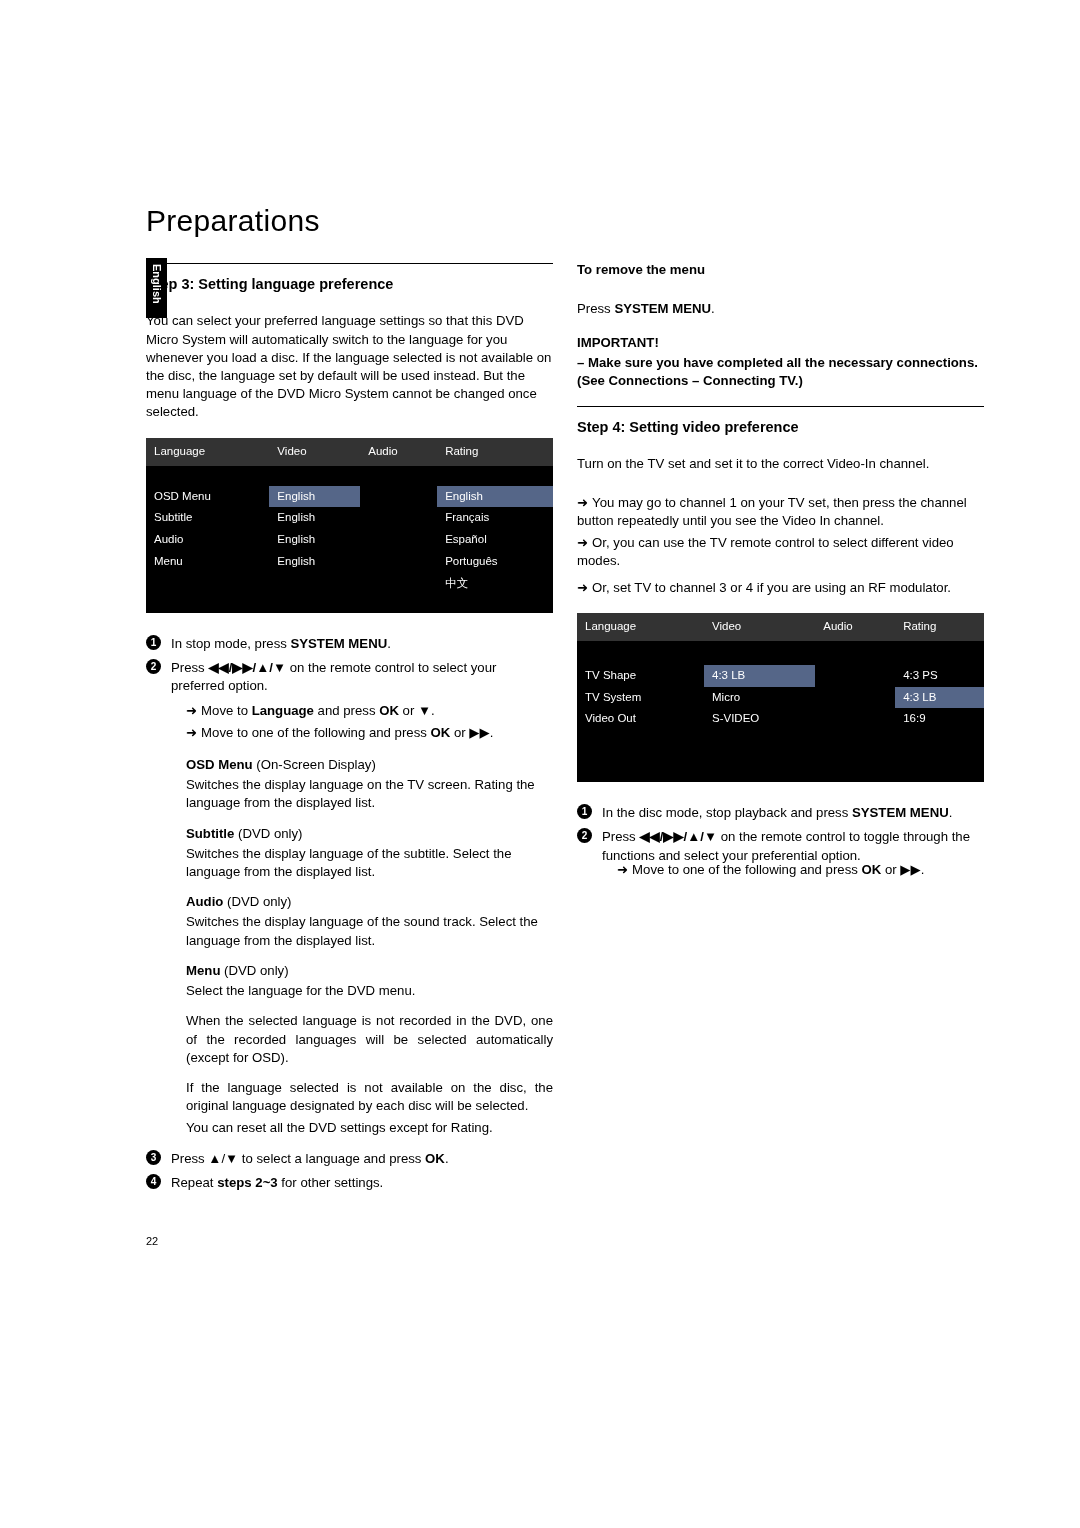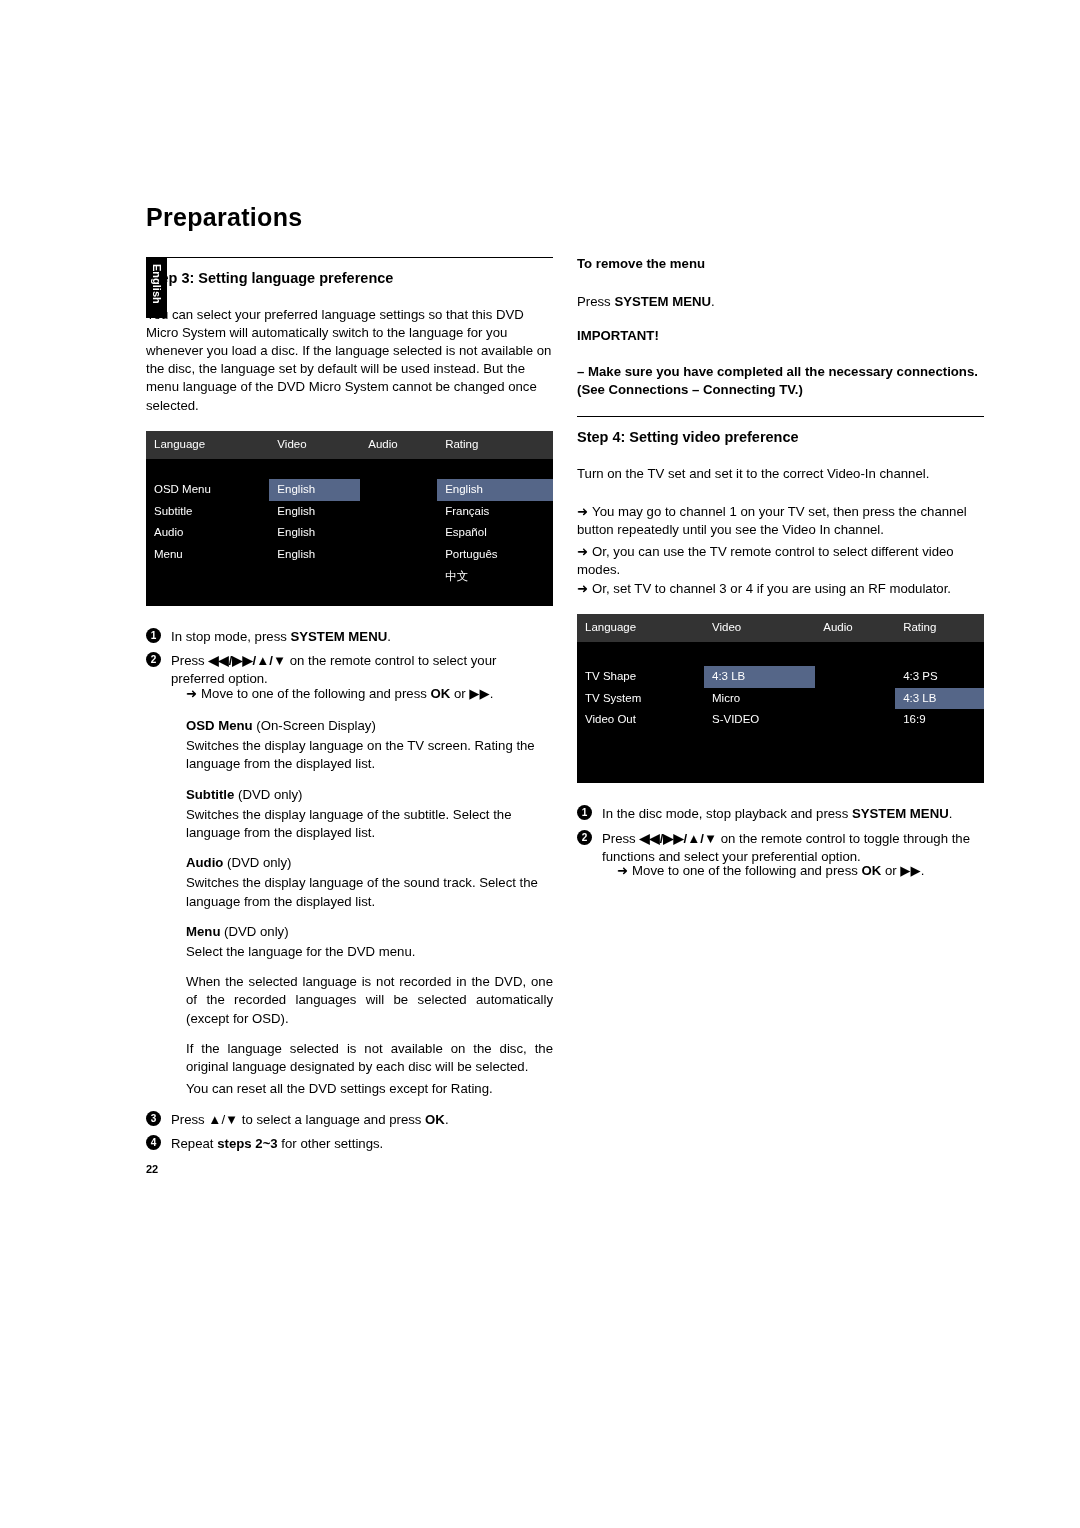--- a/index.html
+++ b/index.html
@@ -1,37 +1,37 @@
 <!DOCTYPE html>
 <html><head>
 <meta charset="utf-8">
 <style>
 body{margin:0;background:#fff;font-family:Arial,Helvetica,sans-serif;font-size:13.2px;color:#000;line-height:1.38;width:1080px}
 .page{background:#fff;padding:200px 96px 300px 146px;min-height:1528px;position:relative}
-h1{font-size:25px;font-weight:bold;margin:0 0 20px 0;letter-spacing:0.3px}
+h1{font-size:30px;font-weight:normal;margin:0 0 20px 0;letter-spacing:0.3px}
 .lang-tab{position:absolute;left:146px;top:258px;background:#000;color:#fff;padding:6px 3px 14px 3px;writing-mode:vertical-rl;font-weight:bold;font-size:11px}
 .cols{display:flex;gap:24px}
 .col{flex:1}
 .rule{border-bottom:1px solid #000;margin:2px 0 4px 0}
 h2{font-size:14.5px;font-weight:bold;margin:10px 0 18px 0}
 .p{margin:0 0 16px 0}
 .osd{background:#000;color:#fff;padding:0 0 18px 0;margin:0 0 22px 0;font-size:11.5px}
 .osd table{width:100%;border-collapse:collapse}
 .osd td{padding:3px 8px}
 .osd .hdr td{background:#333;padding:6px 8px}
 .osd .sel{background:#568}
 .step{display:flex;gap:10px;margin:0 0 6px 0}
 .badge{background:#000;color:#fff;border-radius:50%;width:15px;height:15px;flex:0 0 15px;font-size:10px;font-weight:bold;text-align:center;line-height:15px}
 .arrow{margin-right:4px}
 b{font-weight:bold}
 .sub{margin:0 0 14px 40px}
 .secttl{margin:0 0 2px 40px}
 .secbody{margin:0 0 12px 40px}
 .just{text-align:justify}
-.pagenum{margin-top:9px;font-size:11px;font-weight:bold}
+.pagenum{margin-top:42px;font-size:11px;font-weight:normal}
 </style>
 </head>
 <body>
 
 <div class="page">
 <div class="lang-tab">English</div>
 <h1>Preparations</h1>
 <div class="cols">
 <div class="col">
   <div class="rule"></div>
@@ -86,20 +86,21 @@
 
   <div class="step">
           <div class="badge">1</div>
           <div><span>In stop mode, press </span><b>SYSTEM MENU</b>.</div>
         </div>
   <div class="step">
           <div class="badge">2</div>
           <div><span>Press </span><b>◀◀/▶▶/▲/▼</b><span> on the remote control to select your preferred option.</span></div>
         </div>
 
+  <div class="sub"><span class="arrow">➜</span><span>Move to </span><b>Language</b><span> and press </span><b>OK</b><span> or  ▼.</span></div>
   <div class="sub" style="margin-top:-10px"><span class="arrow">➜</span><span>Move to one of the following and press </span><b>OK</b><span> or  ▶▶.</span></div>
 
   <div class="secttl"><b>OSD Menu </b><span>(On-Screen Display)</span></div>
   <div class="secbody">Switches the display language on the TV screen. Rating the language from the displayed list.</div>
   <div class="secttl"><b>Subtitle </b><span>(DVD only)</span></div>
   <div class="secbody">Switches the display language of the subtitle. Select the language from the displayed list.</div>
   <div class="secttl"><b>Audio </b><span>(DVD only)</span></div>
   <div class="secbody">Switches the display language of the sound track. Select the language from the displayed list.</div>
   <div class="secttl"><b>Menu </b><span>(DVD only)</span></div>
   <div class="secbody">Select the language for the DVD menu.</div>
@@ -117,28 +118,28 @@
           <div><span>Repeat </span><b>steps 2~3</b><span> for other settings.</span></div>
         </div>
 
   <div class="pagenum">22</div>
 </div>
 
 <div class="col">
   <p class="p" style="margin-bottom:20px"><b>To remove the menu</b></p>
   <p class="p"><span>Press </span><b>SYSTEM MENU</b>.</p>
 
-  <p class="p" style="margin-bottom:18px"><b>IMPORTANT!</b></p>
+  <p class="p" style="margin-bottom:2px"><b>IMPORTANT!</b></p>
   <p class="p"><b>–  Make sure you have completed all the necessary connections. (See Connections – Connecting TV.)</b></p>
 
   <div class="rule"></div>
   <h2>Step 4:   Setting video preference</h2>
   <p class="p" style="margin-bottom:20px">Turn on the TV set and set it to the correct Video-In channel.</p>
   <p class="p" style="margin-bottom:4px"><span class="arrow">➜</span><span>You may go to channel 1 on your TV set, then press the channel button repeatedly until you see the Video In channel.</span></p>
-  <p class="p" style="margin-bottom:0"><span class="arrow">➜</span><span>Or, you can use the TV remote control to select different video modes.</span></p>
+  <p class="p" style="margin-bottom:8px"><span class="arrow">➜</span><span>Or, you can use the TV remote control to select different video modes.</span></p>
   <p class="p"><span class="arrow">➜</span><span>Or, set TV to channel 3 or 4 if you are using an RF modulator.</span></p>
 
   <div class="osd">
     <table>
       <tbody>
               <tr class="hdr">
         <td>Language</td>
         <td class="sel">Video</td>
         <td>Audio</td>
         <td>Rating</td>

